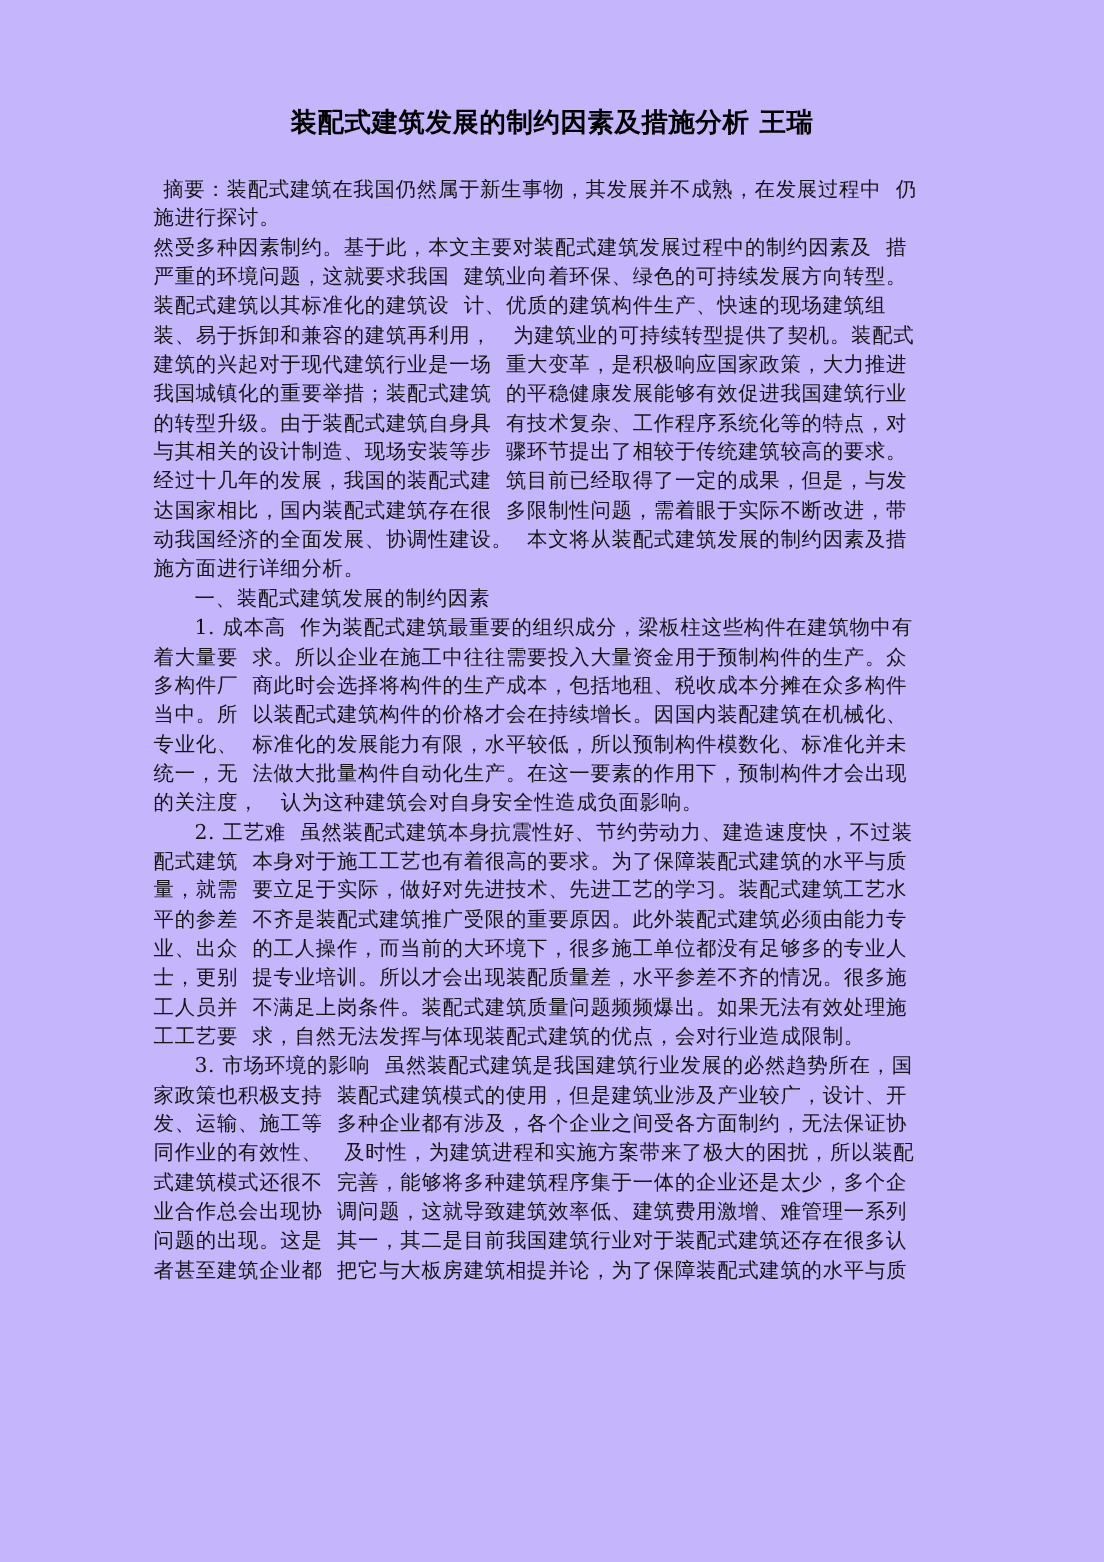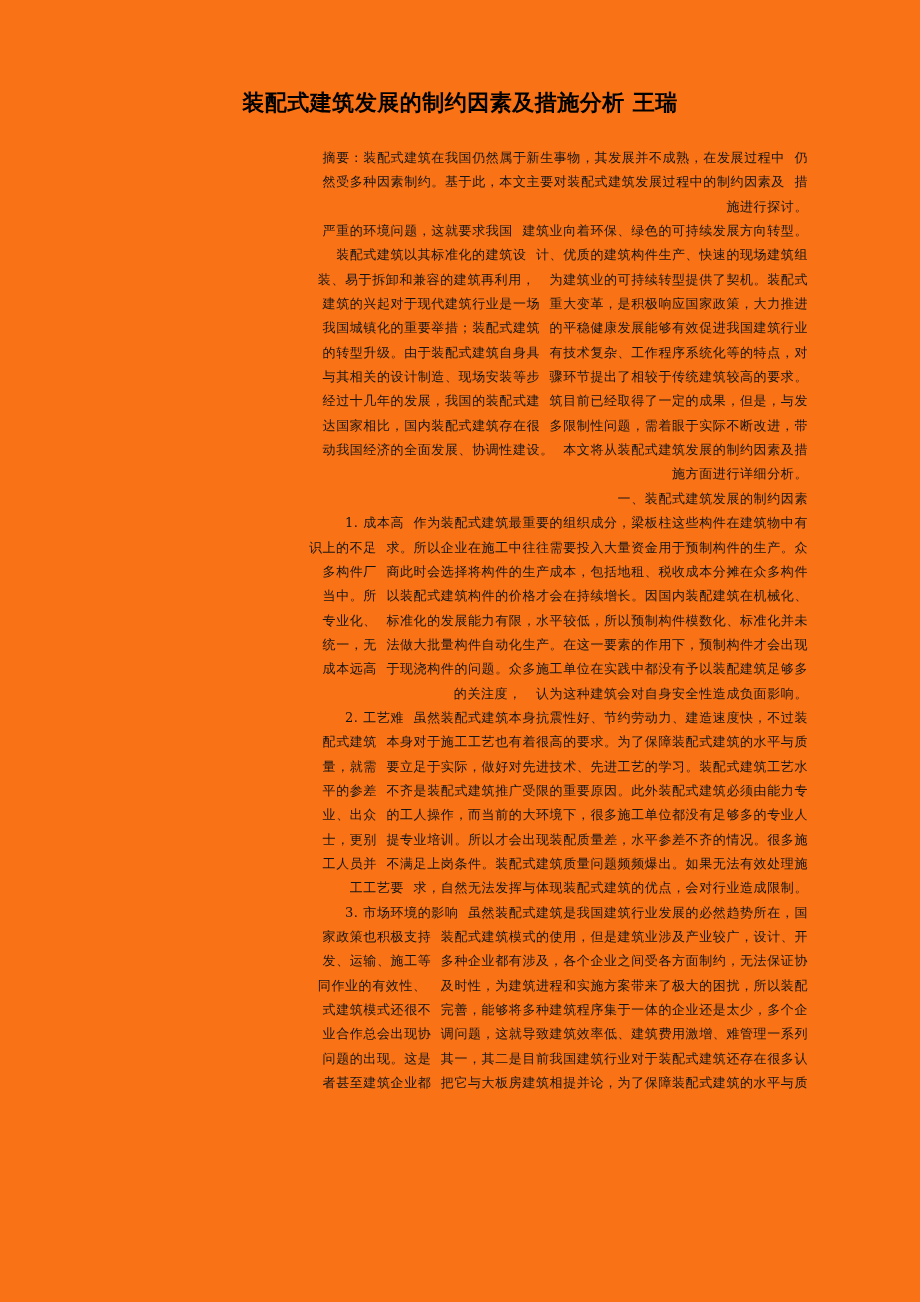--- a/index.html
+++ b/index.html
@@ -14,21 +14,21 @@
       overflow: hidden;
       color: #111111;
       font-family: "DejaVu Serif", "Liberation Serif", serif;
     }
     .page {
       position: absolute;
       left: 0;
       top: 0;
       width: 920px;
       height: 1302px;
-      background: #f97316;
+      background: #c4b5fd;
     }
     .title {
       position: absolute;
       left: 0;
       top: 88px;
       width: 920px;
       text-align: center;
       font-family: "DejaVu Sans", "Liberation Sans", sans-serif;
       font-size: 22px;
       font-weight: bold;
@@ -38,57 +38,55 @@
     }
     .body-text {
       position: absolute;
       left: 128px;
       top: 146px;
       width: 680px;
     }
     .line {
       height: 24.35px;
       line-height: 24.35px;
-      font-size: 13px;
+      font-size: 17px;
       white-space: pre;
       letter-spacing: 0.6px;
       color: #151515;
-      text-align: right;
     }
     .line.indent-sm { padding-left: 8px; }
     .line.indent { padding-left: 34px; }
   </style>
 </head>
 <body>
 
 <div class="page">
   <div class="title">装配式建筑发展的制约因素及措施分析 王瑞</div>
   <div class="body-text" id="body-text">
       <div class="line indent-sm">摘要：装配式建筑在我国仍然属于新生事物，其发展并不成熟，在发展过程中  仍</div>
+      <div class="line">施进行探讨。</div>
       <div class="line">然受多种因素制约。基于此，本文主要对装配式建筑发展过程中的制约因素及  措</div>
-      <div class="line">施进行探讨。</div>
       <div class="line">严重的环境问题，这就要求我国  建筑业向着环保、绿色的可持续发展方向转型。</div>
       <div class="line">装配式建筑以其标准化的建筑设  计、优质的建筑构件生产、快速的现场建筑组</div>
       <div class="line">装、易于拆卸和兼容的建筑再利用，   为建筑业的可持续转型提供了契机。装配式</div>
       <div class="line">建筑的兴起对于现代建筑行业是一场  重大变革，是积极响应国家政策，大力推进</div>
       <div class="line">我国城镇化的重要举措；装配式建筑  的平稳健康发展能够有效促进我国建筑行业</div>
       <div class="line">的转型升级。由于装配式建筑自身具  有技术复杂、工作程序系统化等的特点，对</div>
       <div class="line">与其相关的设计制造、现场安装等步  骤环节提出了相较于传统建筑较高的要求。</div>
       <div class="line">经过十几年的发展，我国的装配式建  筑目前已经取得了一定的成果，但是，与发</div>
       <div class="line">达国家相比，国内装配式建筑存在很  多限制性问题，需着眼于实际不断改进，带</div>
       <div class="line">动我国经济的全面发展、协调性建设。  本文将从装配式建筑发展的制约因素及措</div>
       <div class="line">施方面进行详细分析。</div>
       <div class="line indent">一、装配式建筑发展的制约因素</div>
       <div class="line indent">1. 成本高  作为装配式建筑最重要的组织成分，梁板柱这些构件在建筑物中有</div>
-      <div class="line">识上的不足  求。所以企业在施工中往往需要投入大量资金用于预制构件的生产。众</div>
+      <div class="line">着大量要  求。所以企业在施工中往往需要投入大量资金用于预制构件的生产。众</div>
       <div class="line">多构件厂  商此时会选择将构件的生产成本，包括地租、税收成本分摊在众多构件</div>
       <div class="line">当中。所  以装配式建筑构件的价格才会在持续增长。因国内装配建筑在机械化、</div>
       <div class="line">专业化、  标准化的发展能力有限，水平较低，所以预制构件模数化、标准化并未</div>
       <div class="line">统一，无  法做大批量构件自动化生产。在这一要素的作用下，预制构件才会出现</div>
-      <div class="line">成本远高  于现浇构件的问题。众多施工单位在实践中都没有予以装配建筑足够多</div>
       <div class="line">的关注度，   认为这种建筑会对自身安全性造成负面影响。</div>
       <div class="line indent">2. 工艺难  虽然装配式建筑本身抗震性好、节约劳动力、建造速度快，不过装</div>
       <div class="line">配式建筑  本身对于施工工艺也有着很高的要求。为了保障装配式建筑的水平与质</div>
       <div class="line">量，就需  要立足于实际，做好对先进技术、先进工艺的学习。装配式建筑工艺水</div>
       <div class="line">平的参差  不齐是装配式建筑推广受限的重要原因。此外装配式建筑必须由能力专</div>
       <div class="line">业、出众  的工人操作，而当前的大环境下，很多施工单位都没有足够多的专业人</div>
       <div class="line">士，更别  提专业培训。所以才会出现装配质量差，水平参差不齐的情况。很多施</div>
       <div class="line">工人员并  不满足上岗条件。装配式建筑质量问题频频爆出。如果无法有效处理施</div>
       <div class="line">工工艺要  求，自然无法发挥与体现装配式建筑的优点，会对行业造成限制。</div>
       <div class="line indent">3. 市场环境的影响  虽然装配式建筑是我国建筑行业发展的必然趋势所在，国</div>

